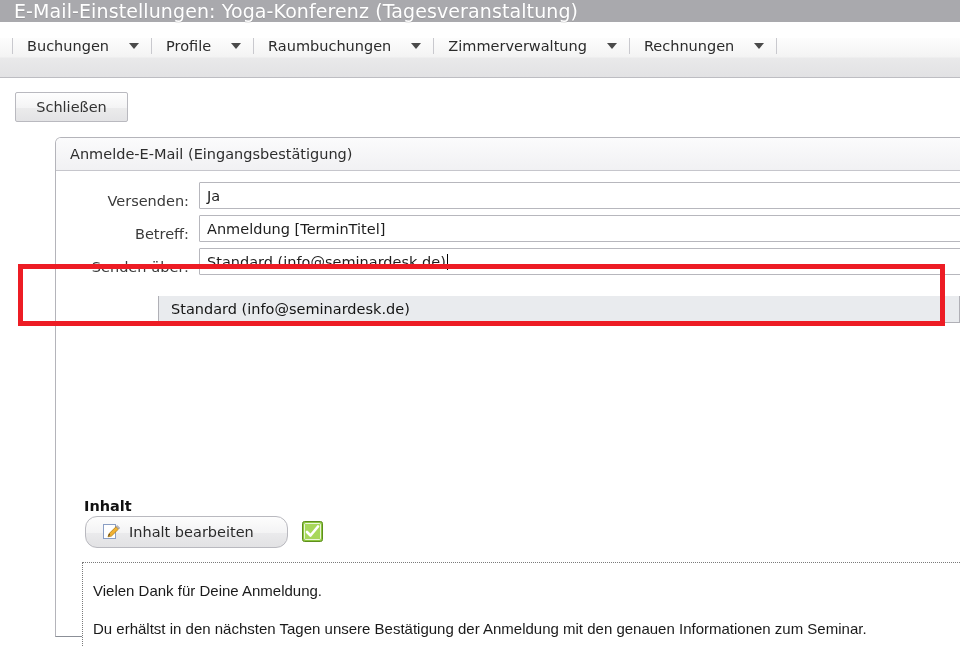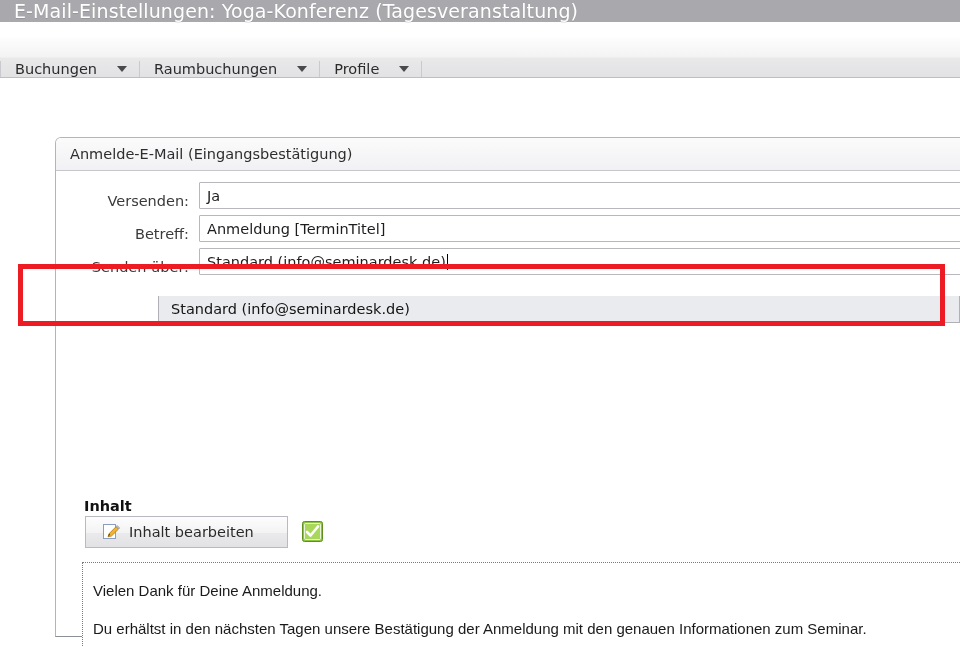--- a/index.html
+++ b/index.html
@@ -27,21 +27,21 @@
     white-space: nowrap;
     text-shadow: 0 1px 0 rgba(0,0,0,0.10);
   }
 
   
   #menubar {
     position: absolute; left: 0; top: 38px;
     width: 960px; height: 40px;
     background: linear-gradient(to bottom, #fdfdfd 0%, #f3f3f3 48%, #e9e9ea 52%, #e2e2e4 100%);
     border-bottom: 1px solid #bdbdc2;
-    display: flex; align-items: flex-end;
+    display: flex; align-items: flex-start; padding-left: 12px;
   }
   .menu-item {
     position: relative;
     display: flex; align-items: center;
     justify-content: space-between;
     border-right: 1px solid #c9c9ce;
     padding: 0 12px 0 14px;
     color: #2b2b2b;
     font-size: 14.5px;
     white-space: nowrap;
@@ -178,21 +178,21 @@
   
   #inhalt-label {
     position: absolute; left: 28px; top: 327px;
     font-size: 14.5px; font-weight: bold; color: #111111;
   }
   #edit-content-button {
     position: absolute; left: 29px; top: 345px;
     width: 203px; height: 32px;
     background: linear-gradient(to bottom, #fdfdfd 0%, #f3f3f4 52%, #eaeaec 54%, #e2e2e4 100%);
     border: 1px solid #b9b9bf;
-    border-radius: 0;
+    border-radius: 12px;
     display: flex; align-items: center;
     padding-left: 16px;
     gap: 9px;
     font-size: 14.5px; color: #2a2a2a;
     cursor: default;
   }
   .pencil-page-icon { width: 18px; height: 18px; position: relative; flex: 0 0 auto; }
   #check-icon {
     position: absolute; left: 246px; top: 350px;
     width: 21px; height: 21px;
@@ -219,30 +219,41 @@
 <div id="titlebar">
   <span class="title-text">E-Mail-Einstellungen: Yoga-Konferenz (Tagesveranstaltung)</span>
 </div>
 
 <div id="menubar">
   <div class="menu-item">
     <span class="menu-label">Buchungen</span>
     <span class="caret"></span>
   </div>
   <div class="menu-item">
+    <span class="menu-label">Profile</span>
+    <span class="caret"></span>
+  </div>
+  <div class="menu-item">
     <span class="menu-label">Raumbuchungen</span>
     <span class="caret"></span>
   </div>
   <div class="menu-item">
-    <span class="menu-label">Profile</span>
+    <span class="menu-label">Zimmerverwaltung</span>
+    <span class="caret"></span>
+  </div>
+  <div class="menu-item">
+    <span class="menu-label">Rechnungen</span>
     <span class="caret"></span>
   </div>
 </div>
 
 <div id="toolbar">
+  <div class="tb-button">
+    <span>Schließen</span>
+  </div>
 </div>
 
 <div id="panel">
   <div id="panel-header">
     <span>Anmelde-E-Mail (Eingangsbestätigung)</span>
   </div>
 
   <div id="panel-body">
 
     <div class="form-area">

